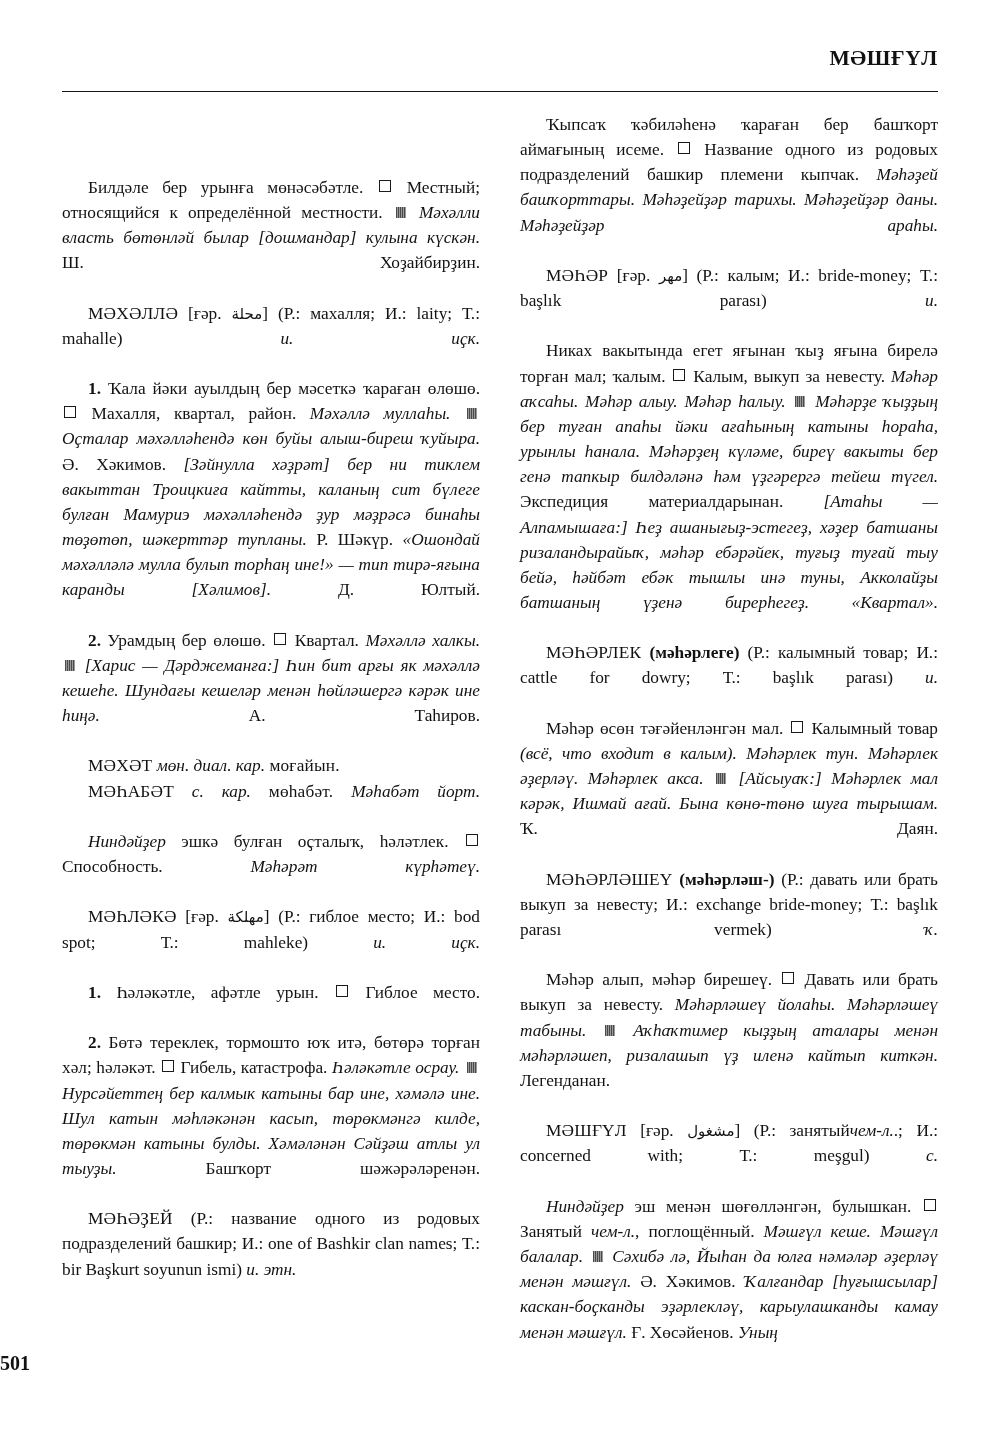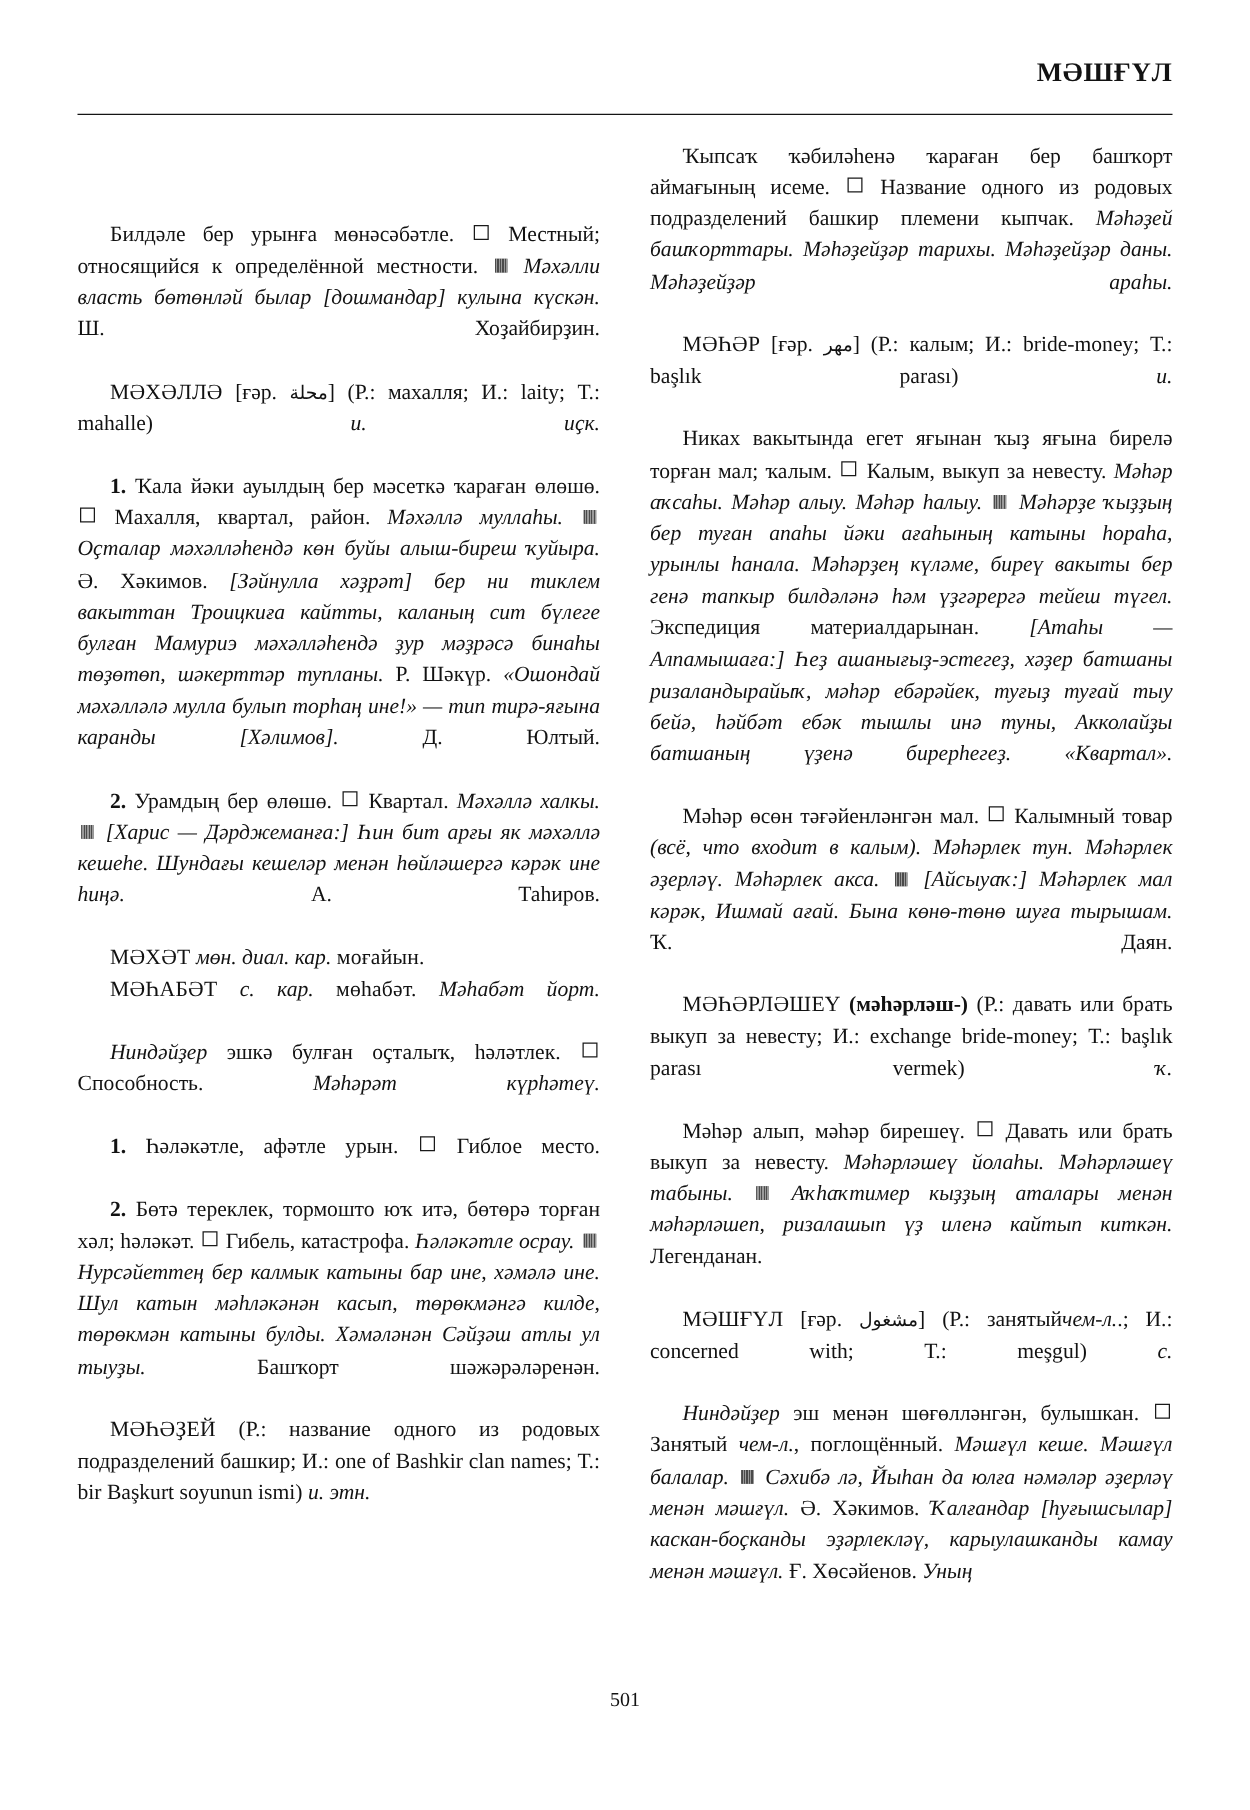--- a/index.html
+++ b/index.html
@@ -127,22 +127,23 @@
     vertical-align: 0px;
     margin: 0 3px;
   }
 
   
   .folio {
     position: absolute;
     left: 0;
     right: 0;
     top: 1352px;
-    text-align: center;
-    font-size: 16px;
+    text-align: left;
+    font-size: 20px;
+    font-weight: bold;
   }
 </style>
 </head>
 <body>
 
 <div class="page">
 
   <div class="runhead">
     <div class="runhead-title">МӘШҒҮЛ</div>
     <div class="runhead-rule"></div>
@@ -210,20 +211,27 @@
 
       <p class="indent">
         <span class="it">Ниндәйҙер</span>
         <span>эшкә булған оҫталыҡ, һәләтлек.</span>
         <span class="mk-open"></span>
         <span>Способность.</span>
         <span class="it">Мәһәрәт күрһәтеү.</span>
       </p>
 
       <p class="indent">
+        <span class="hw">МӘҺЛӘКӘ</span>
+        [<span>ғәр.</span>
+        <span class="ar">مهلكة</span>]
+        <span>(Р.: гиблое место; И.: bod spot; Т.: mahleke)</span>
+        <span class="it">и. иҫк.</span>
+      </p>
+      <p class="indent">
         <span class="sense">1.</span>
         <span>Һәләкәтле, афәтле урын.</span>
         <span class="mk-open"></span>
         <span>Гиблое место.</span>
       </p>
       <p class="indent">
         <span class="sense">2.</span>
         <span>Бөтә тереклек, тормошто юҡ итә, бөтөрә торған хәл; һәләкәт.</span>
         <span class="mk-open"></span>
         <span>Гибель, катастрофа.</span>
@@ -263,20 +271,26 @@
         <span>Калым, выкуп за невесту.</span>
         <span class="it">Мәһәр аҡсаһы. Мәһәр алыу. Мәһәр һалыу.</span>
         <span class="mk-fill"></span>
         <span class="it">Мәһәрҙе ҡыҙҙың бер туған апаһы йәки ағаһының катыны һораһа, урынлы һанала. Мәһәрҙең күләме, биреү вакыты бер генә тапкыр билдәләнә һәм үҙгәрергә тейеш түгел.</span>
         <span>Экспедиция материалдарынан.</span>
         <span class="it">[Атаһы — Алпамышаға:] Һеҙ ашанығыҙ-эстегеҙ, хәҙер батшаны ризаландырайыҡ, мәһәр ебәрәйек, туғыҙ туғай тыу бейә, һәйбәт ебәк тышлы инә туны, Акколайҙы батшаның үҙенә бирерһегеҙ.</span>
         <span class="it">«Квартал».</span>
       </p>
 
       <p class="indent">
+        <span class="hw">МӘҺӘРЛЕК</span>
+        <span class="hwform">(мәһәрлеге)</span>
+        <span>(Р.: калымный товар; И.: cattle for dowry; Т.: başlık parası)</span>
+        <span class="it">и.</span>
+      </p>
+      <p class="indent">
         <span>Мәһәр өсөн тәғәйенләнгән мал.</span>
         <span class="mk-open"></span>
         <span>Калымный товар</span>
         <span class="it">(всё, что входит в калым).</span>
         <span class="it">Мәһәрлек тун. Мәһәрлек әҙерләү. Мәһәрлек акса.</span>
         <span class="mk-fill"></span>
         <span class="it">[Айсыуаҡ:] Мәһәрлек мал кәрәк, Ишмай ағай. Бына көнө-төнө шуға тырышам.</span>
         <span>Ҡ. Даян.</span>
       </p>
 

